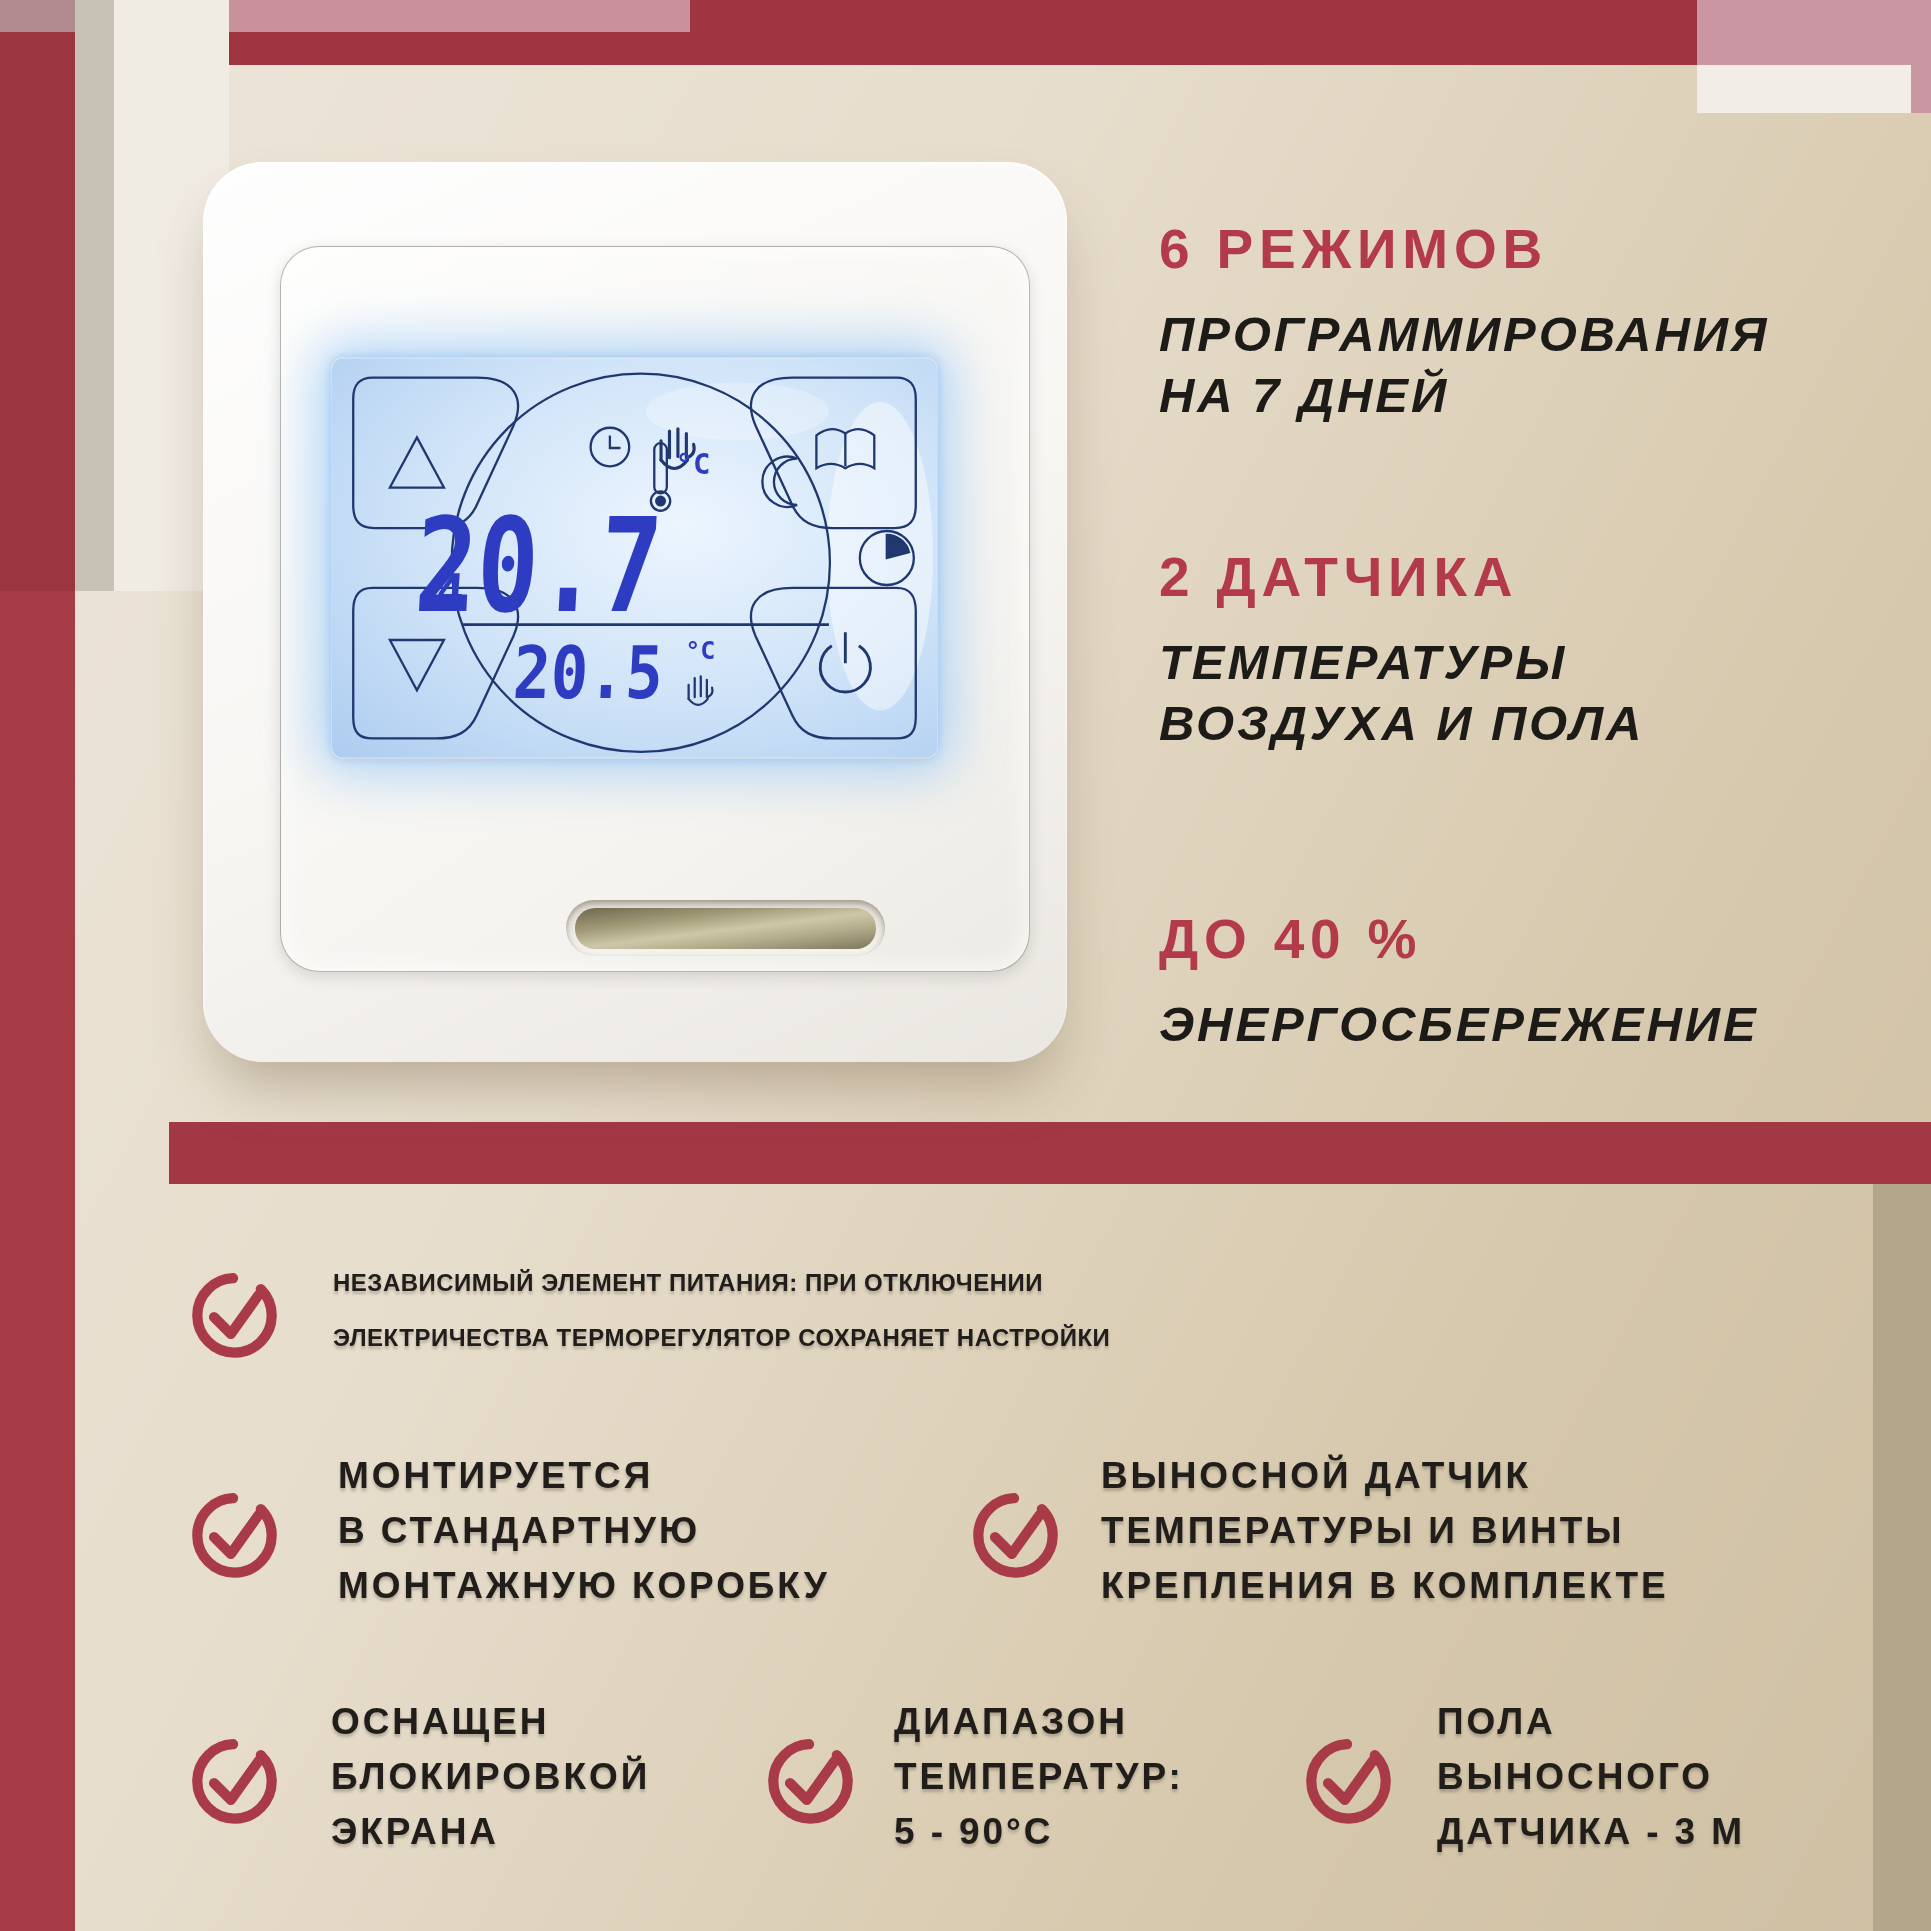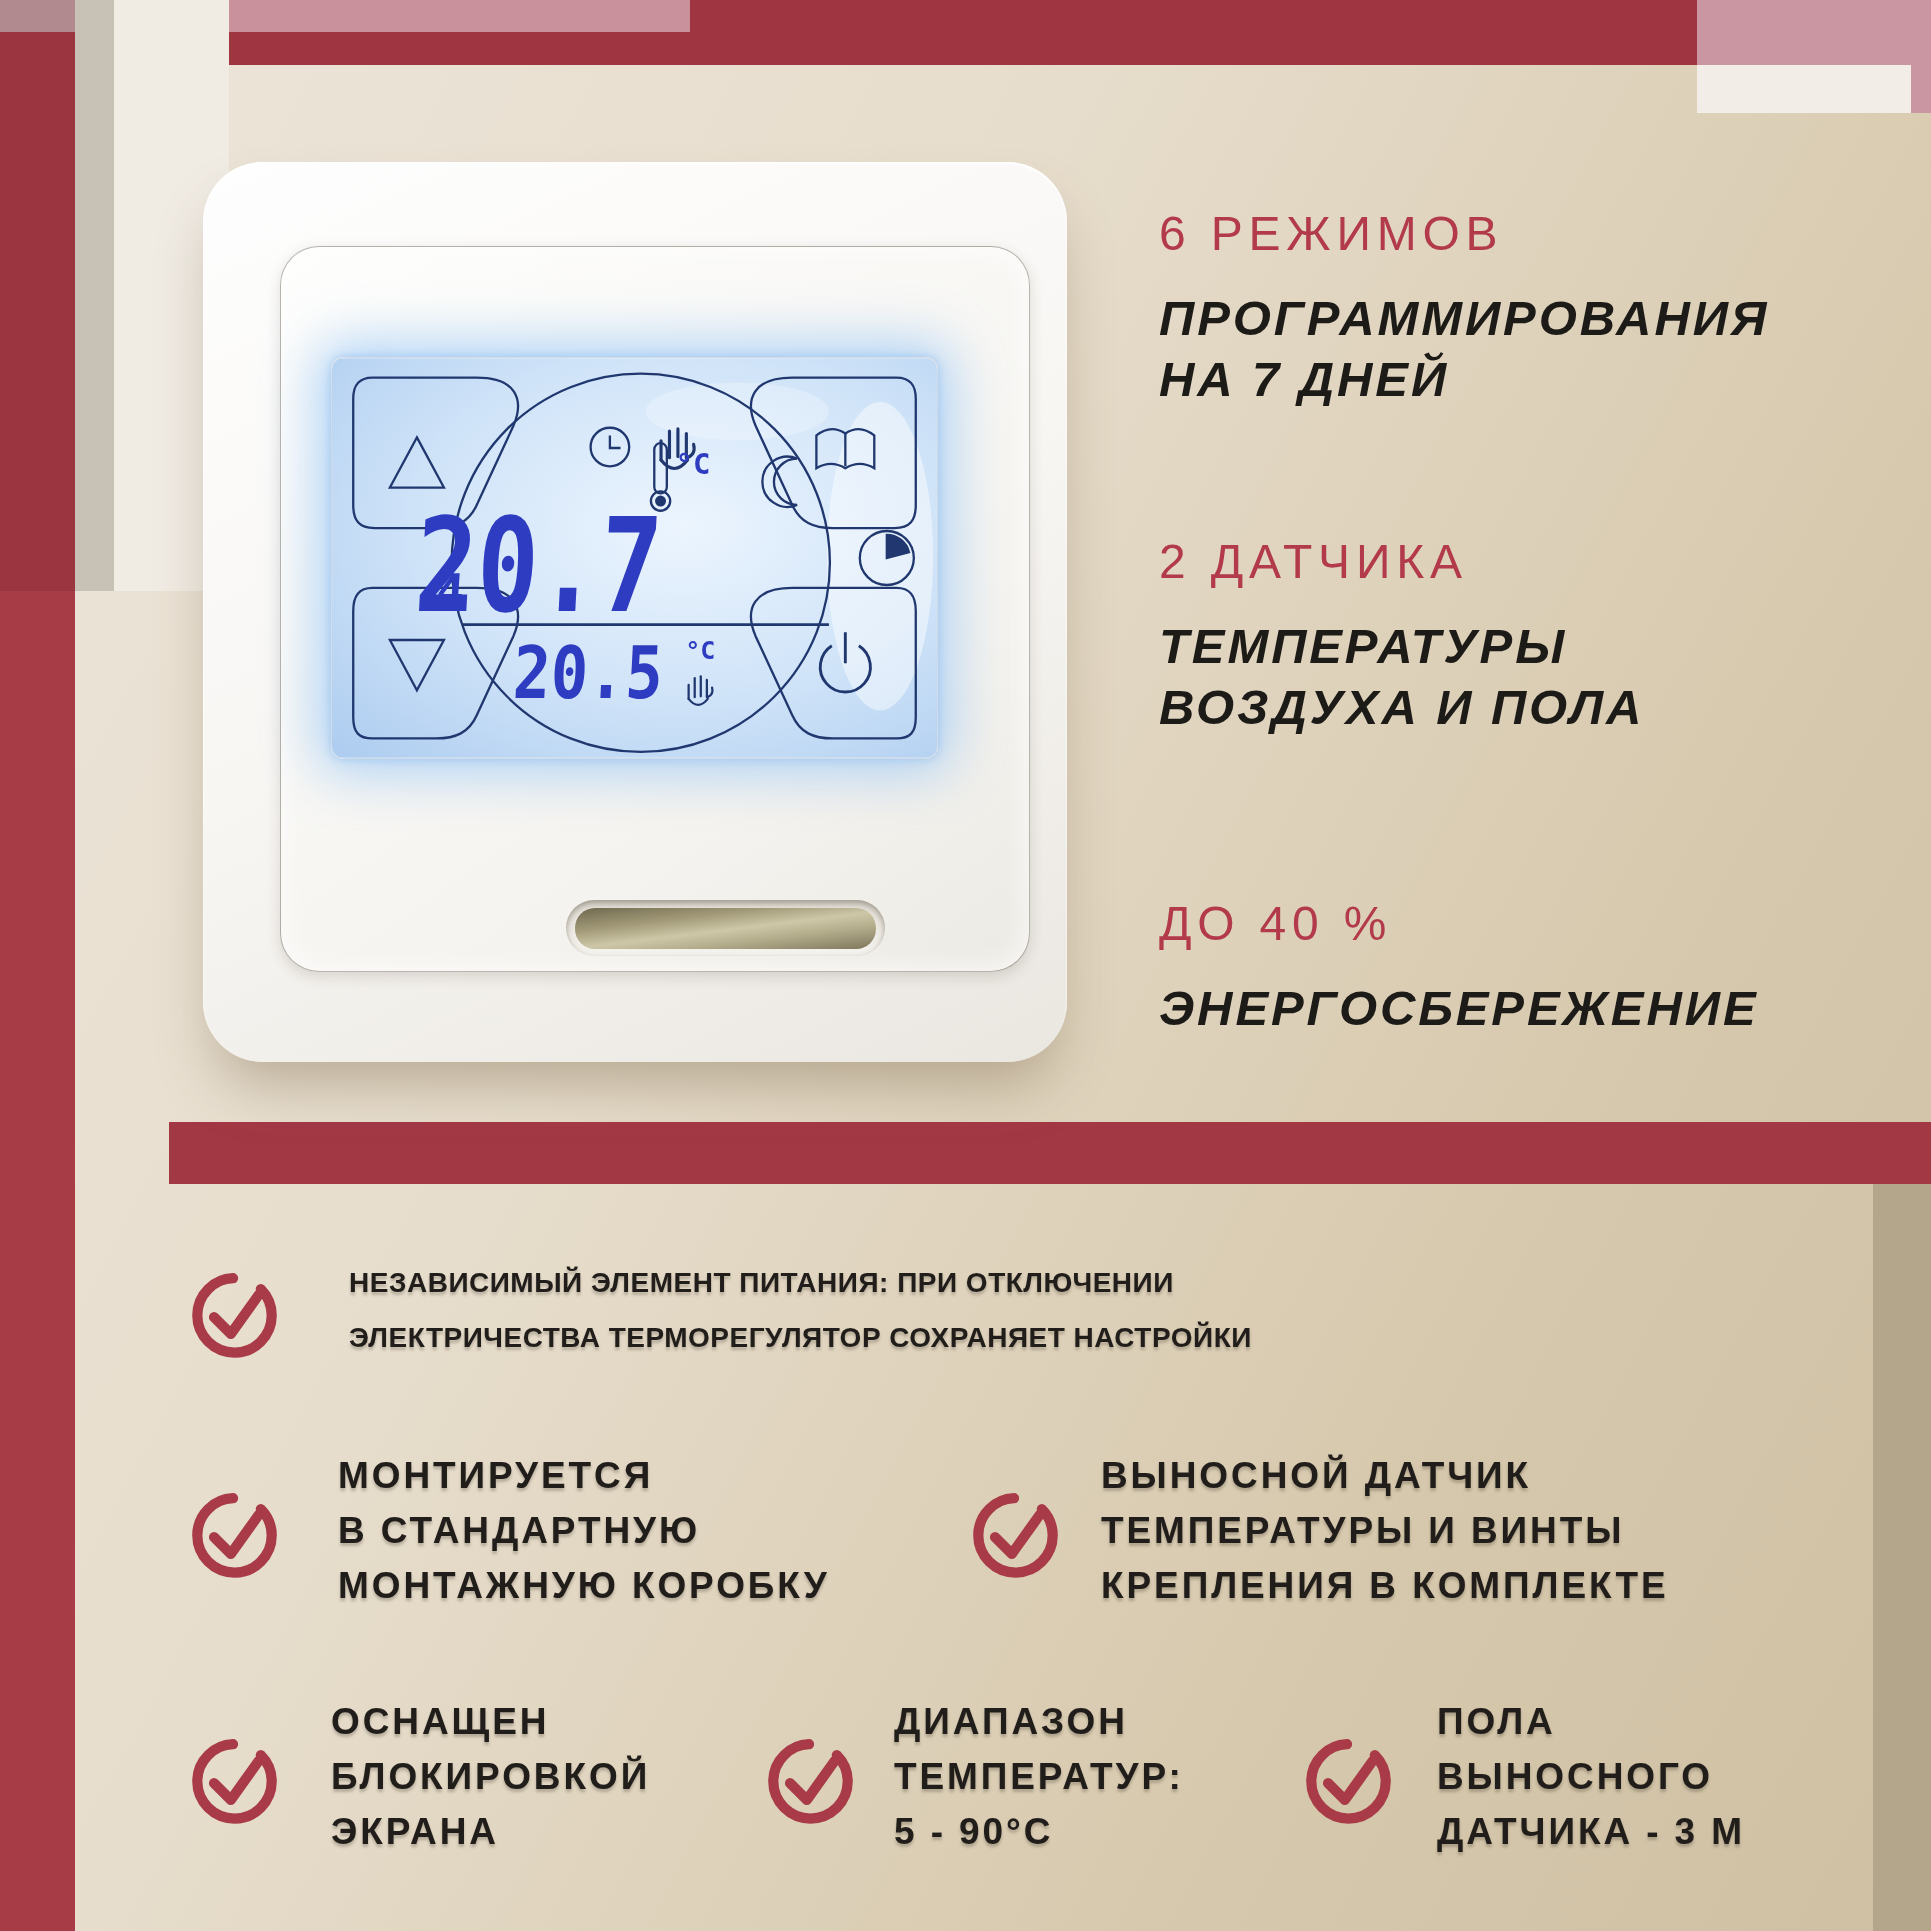--- a/index.html
+++ b/index.html
@@ -44,32 +44,32 @@
     left:285px;top:653px;width:319px;height:56px;border-radius:28px;
     background:linear-gradient(#e2ded6,#f6f4ef);
     box-shadow:inset 0 2.9px 6.8px rgba(70,60,45,.45);
   }
   .slot-inner{
     left:8.7px;top:7.7px;width:301px;height:41px;border-radius:20px;
     background:linear-gradient(173deg,#6e684f 0%,#a29a77 30%,#cdc7a8 52%,#b4ad8c 70%,#7d765b 100%);
   }
   
   .hl{position:absolute;left:1159px;width:734px;}
-  .hl .title{font-size:48px;line-height:81px;font-weight:400;letter-spacing:5.8px;color:#b23a4b;}
+  .hl .title{font-size:55px;line-height:81px;font-weight:700;letter-spacing:5.8px;color:#b23a4b;margin-top:16px;}
   .hl .hl-lines{margin-top:13.5px;font-size:49px;line-height:61px;font-weight:700;letter-spacing:2.9px;color:#1d1b18;}
   .hl span{display:block;font-style:italic;}
   .hl-1{top:193px;} .hl-2{top:521px;} .hl-3{top:883px;}
   
   .check{position:absolute;width:93px;height:93px;color:#a83b47;}
   .feat{
     position:absolute;color:#201d1a;font-weight:700;font-size:37px;line-height:55px;letter-spacing:2.9px;
     text-shadow:0 2.9px 2.9px rgba(45,35,25,.25);
   }
   .feat span{display:block;}
-  .feat-wide{font-size:28px;letter-spacing:0.5px;margin-left:16px;}
+  .feat-wide{font-size:24px;letter-spacing:0.5px;}
   .c1{left:188px;top:1267px;} .t1{left:333px;top:1255px;}
   .c2{left:188px;top:1487px;} .t2{left:338px;top:1448px;}
   .c3{left:969px;top:1487px;} .t3{left:1101px;top:1448px;}
   .c4{left:188px;top:1733px;} .t4{left:331px;top:1694px;}
   .c5{left:764px;top:1733px;} .t5{left:894px;top:1694px;}
   .c6{left:1302px;top:1733px;} .t6{left:1437px;top:1694px;}
 </style>
 </head>
 <body>
 

